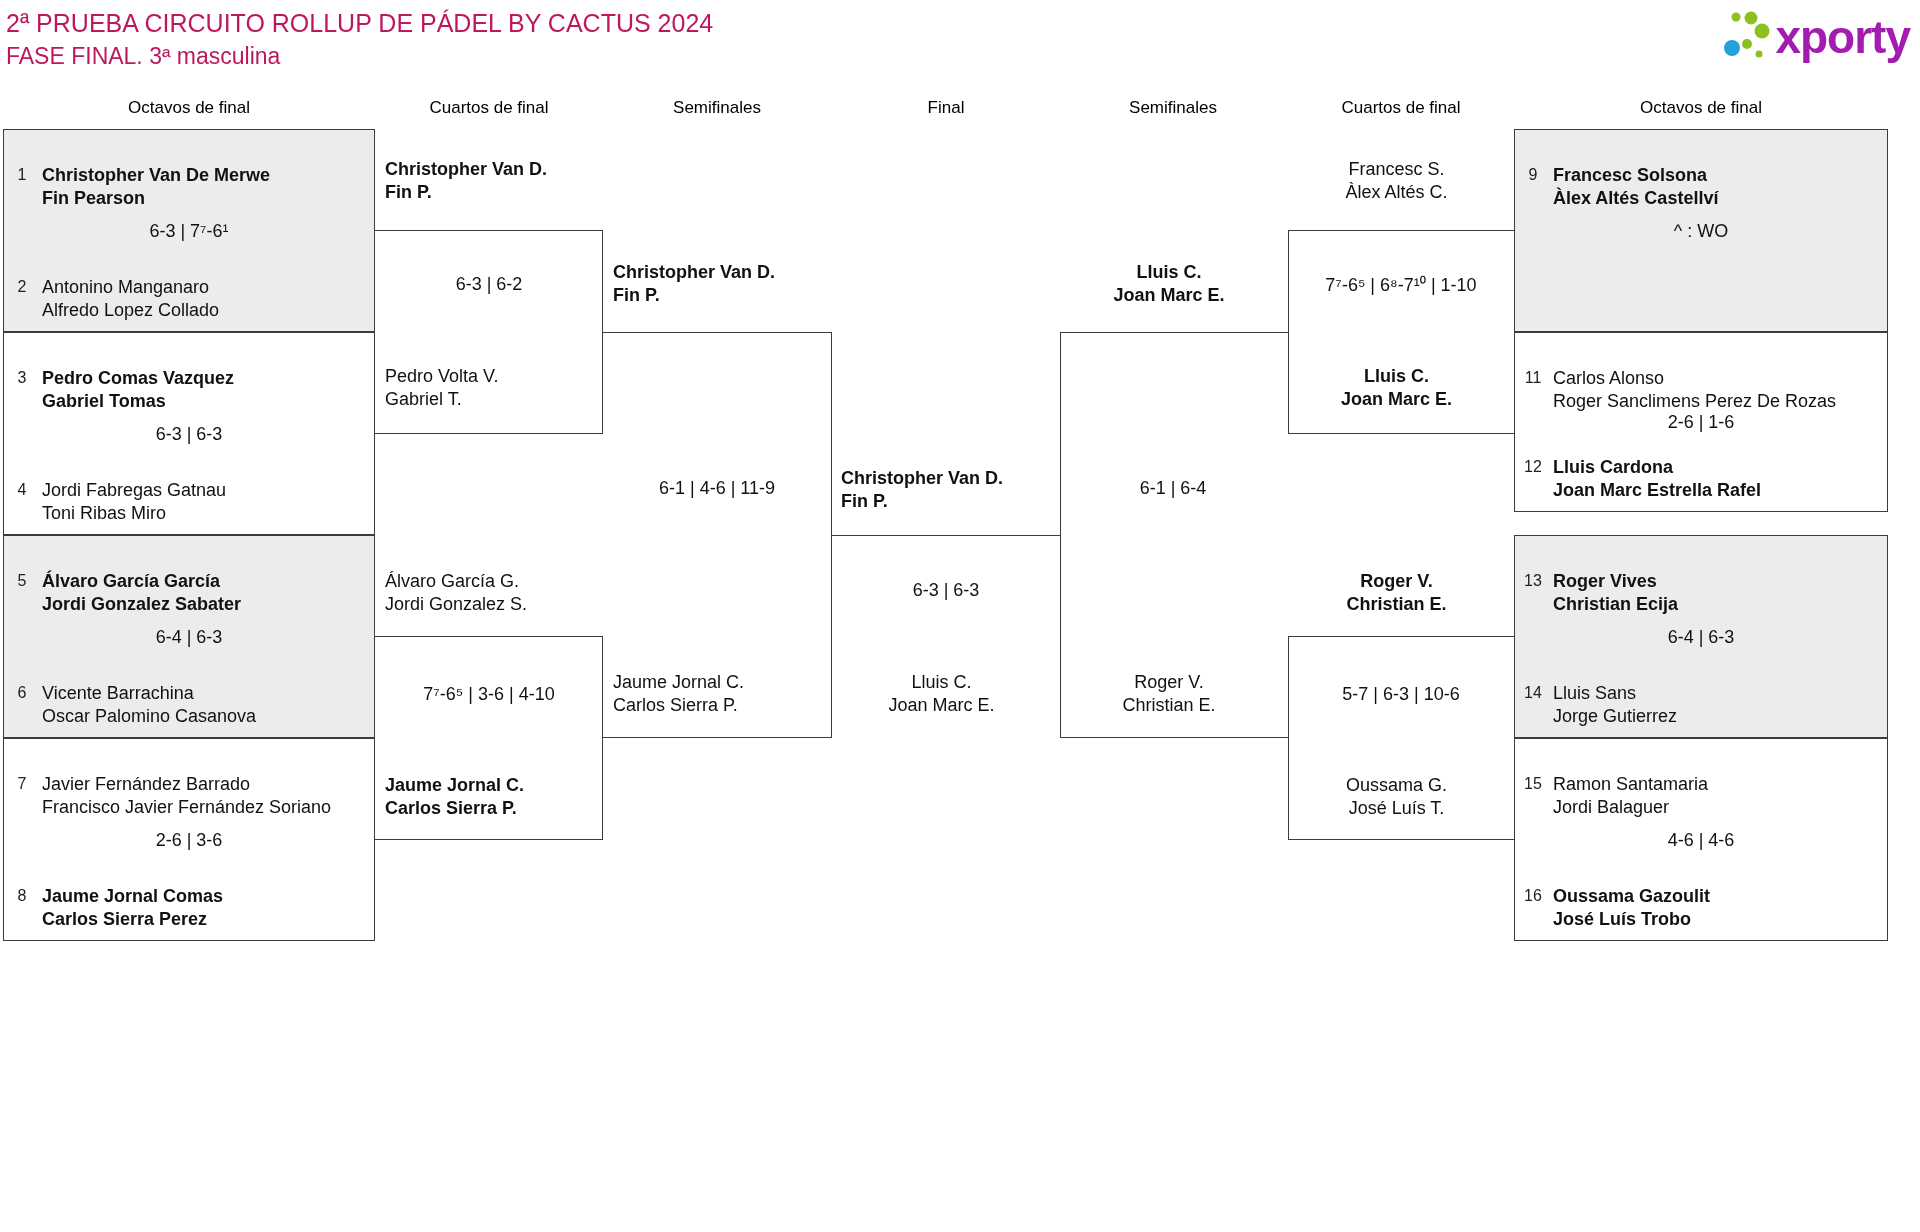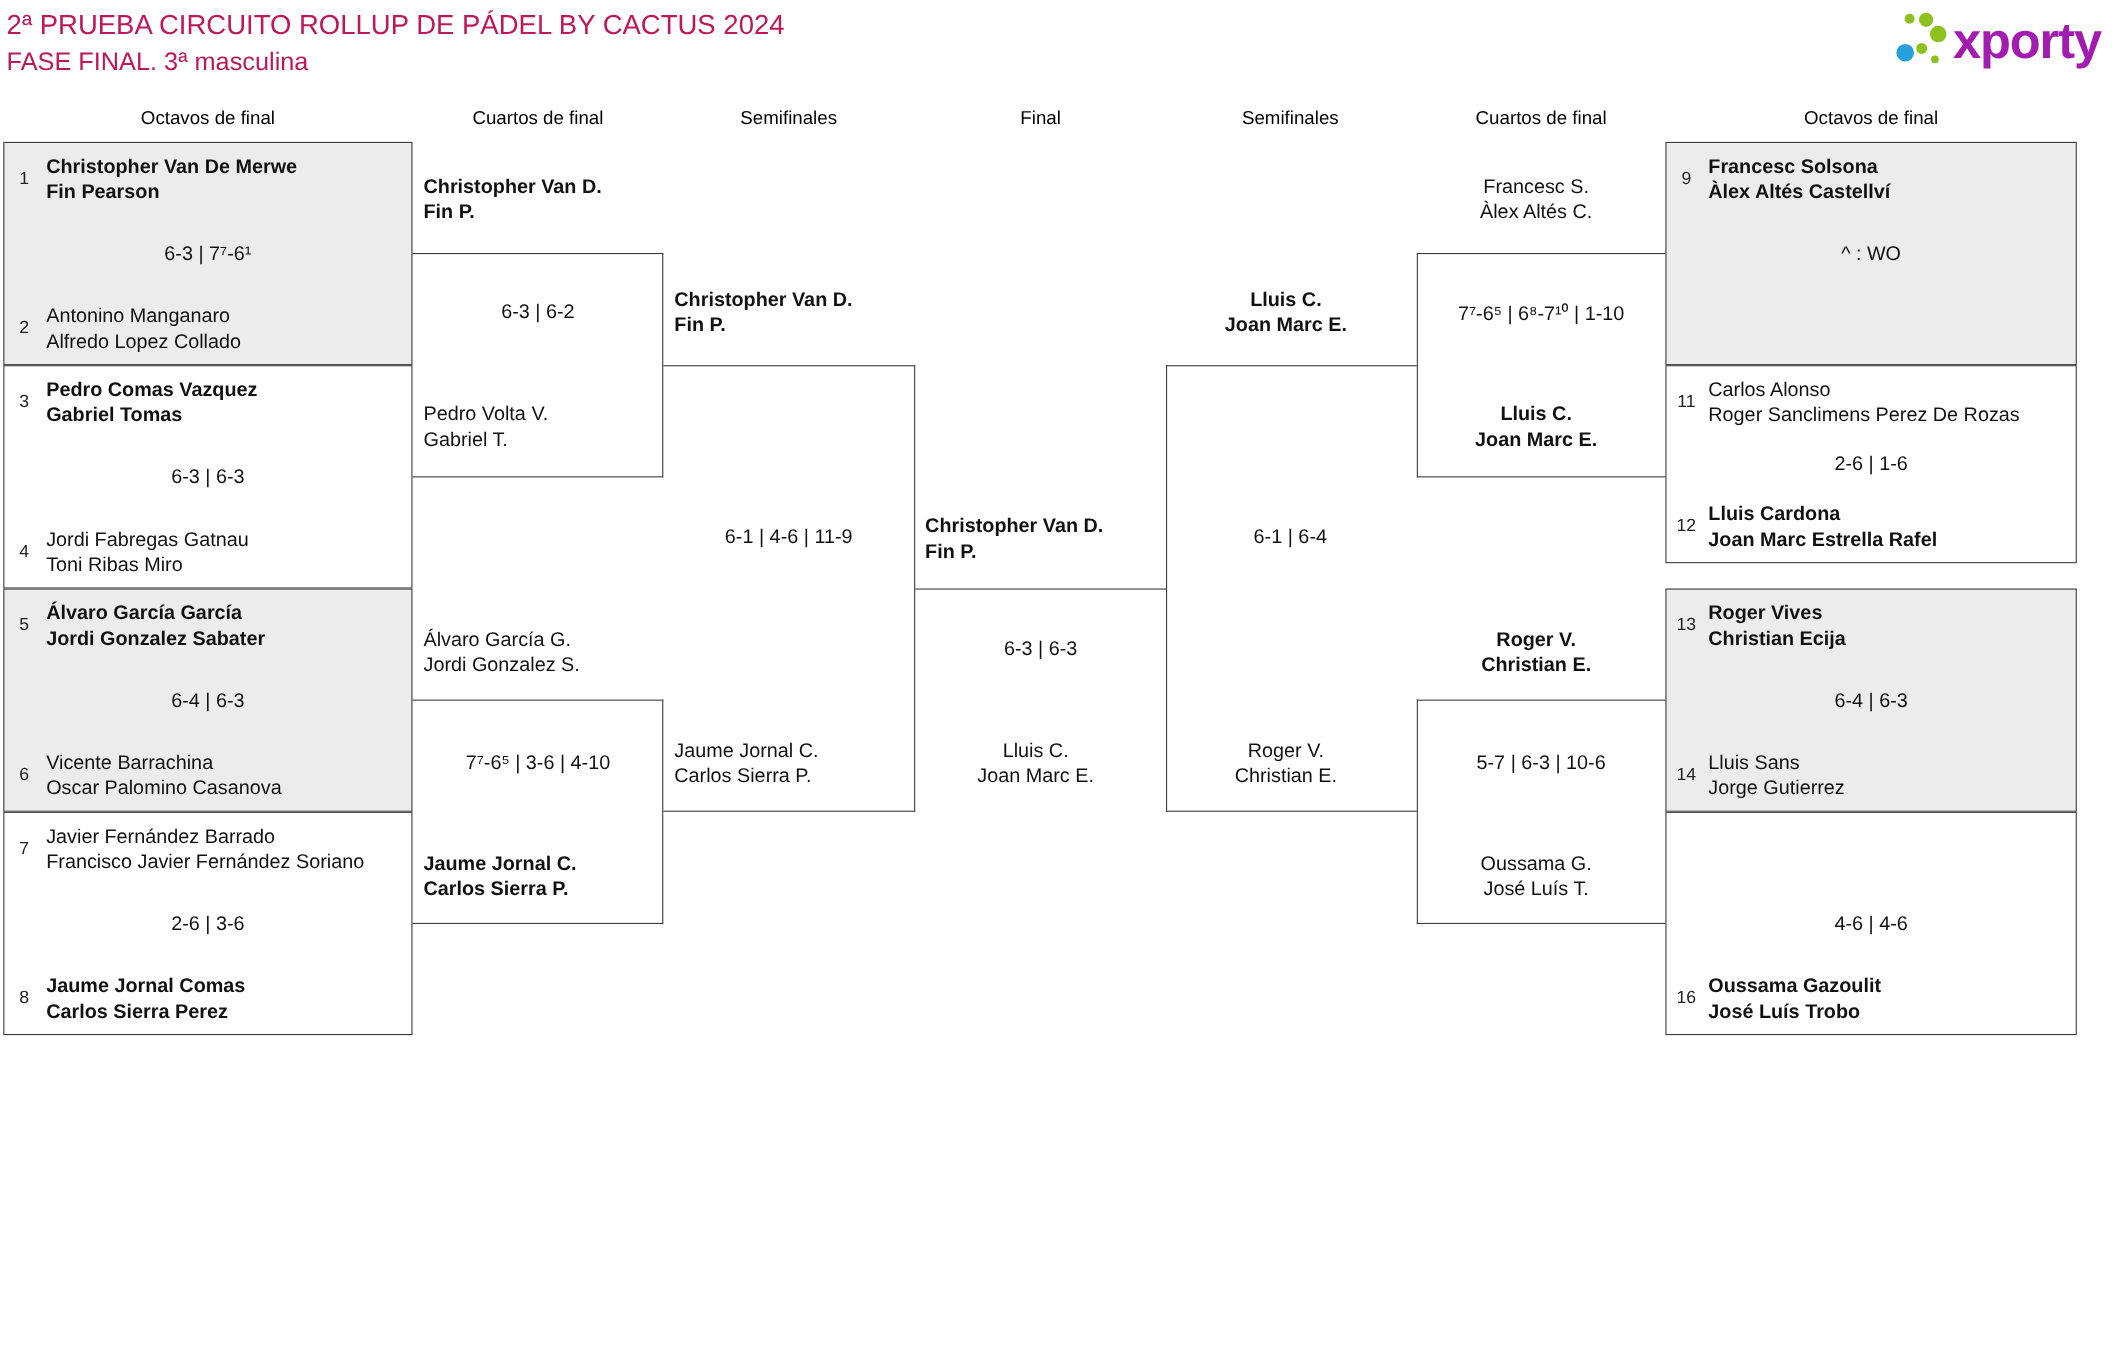--- a/index.html
+++ b/index.html
@@ -22,21 +22,21 @@
 
   .box { position:absolute; border:1px solid #3c3c3c; background:#fff; }
   .box.shade { background:#ececec; }
   .box.noL { border-left:none; background:transparent; }
   .box.noR { border-right:none; background:transparent; }
 
   .trow { position:absolute; left:6px; right:6px; display:flex; align-items:center; gap:8px; }
   .trow.top { top:10px; }
   .trow.bot { bottom:9px; }
   .num { flex:none; width:24px; font-size:16px; color:#222; text-align:center; }
-  .names { min-width:0; }
+  .names { min-width:0;margin-top:24px; }
   .nm { display:block; font-size:18px; line-height:23px; white-space:nowrap; }
   .b .nm { font-weight:700; }
 
   .mscore { position:absolute; left:0; right:0; top:50%; transform:translateY(-50%);
             text-align:center; font-size:18px; color:#111; }
 
   .label { position:absolute; white-space:nowrap; }
   .label .nm { font-size:18px; line-height:23px; }
   .label.r { text-align:center; }
 
@@ -188,20 +188,27 @@
     <div class="trow bot">
       <span class="num">14</span>
       <span class="names">
         <span class="nm">Lluis Sans</span>
         <span class="nm">Jorge Gutierrez</span>
       </span>
     </div>
   </div>
 
   <div class="box" style="left:1514px;top:738px;width:374px;height:203px">
+    <div class="trow top">
+      <span class="num">15</span>
+      <span class="names">
+        <span class="nm">Ramon Santamaria</span>
+        <span class="nm">Jordi Balaguer</span>
+      </span>
+    </div>
     <div class="mscore">4-6 | 4-6</div>
     <div class="trow bot">
       <span class="num">16</span>
       <span class="names b">
         <span class="nm">Oussama Gazoulit</span>
         <span class="nm">José Luís Trobo</span>
       </span>
     </div>
   </div>
 

